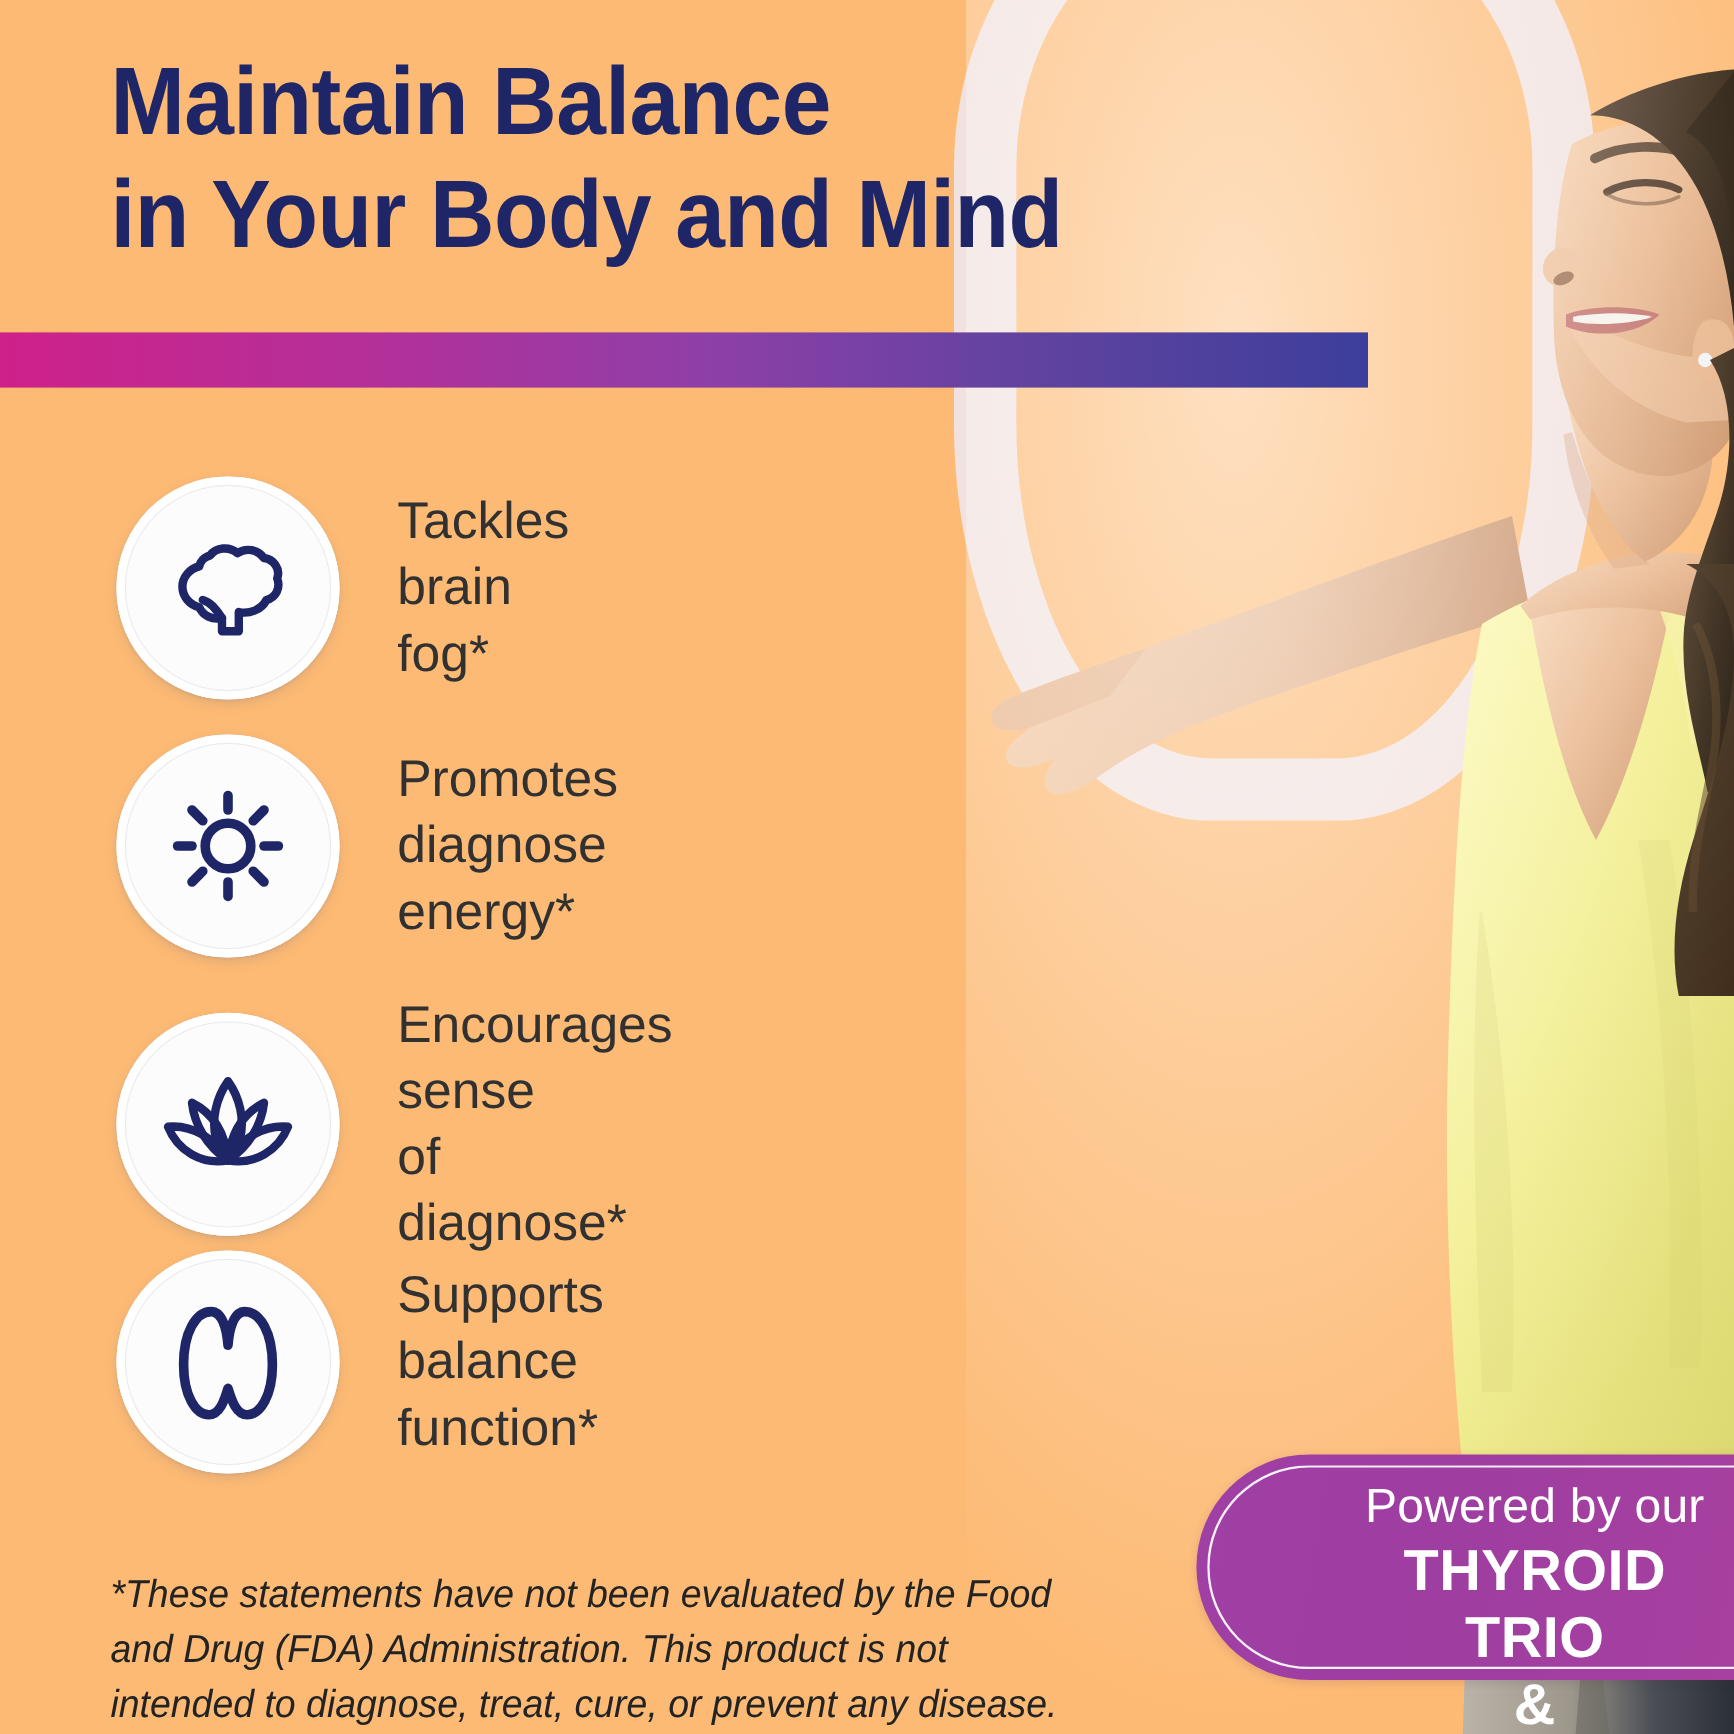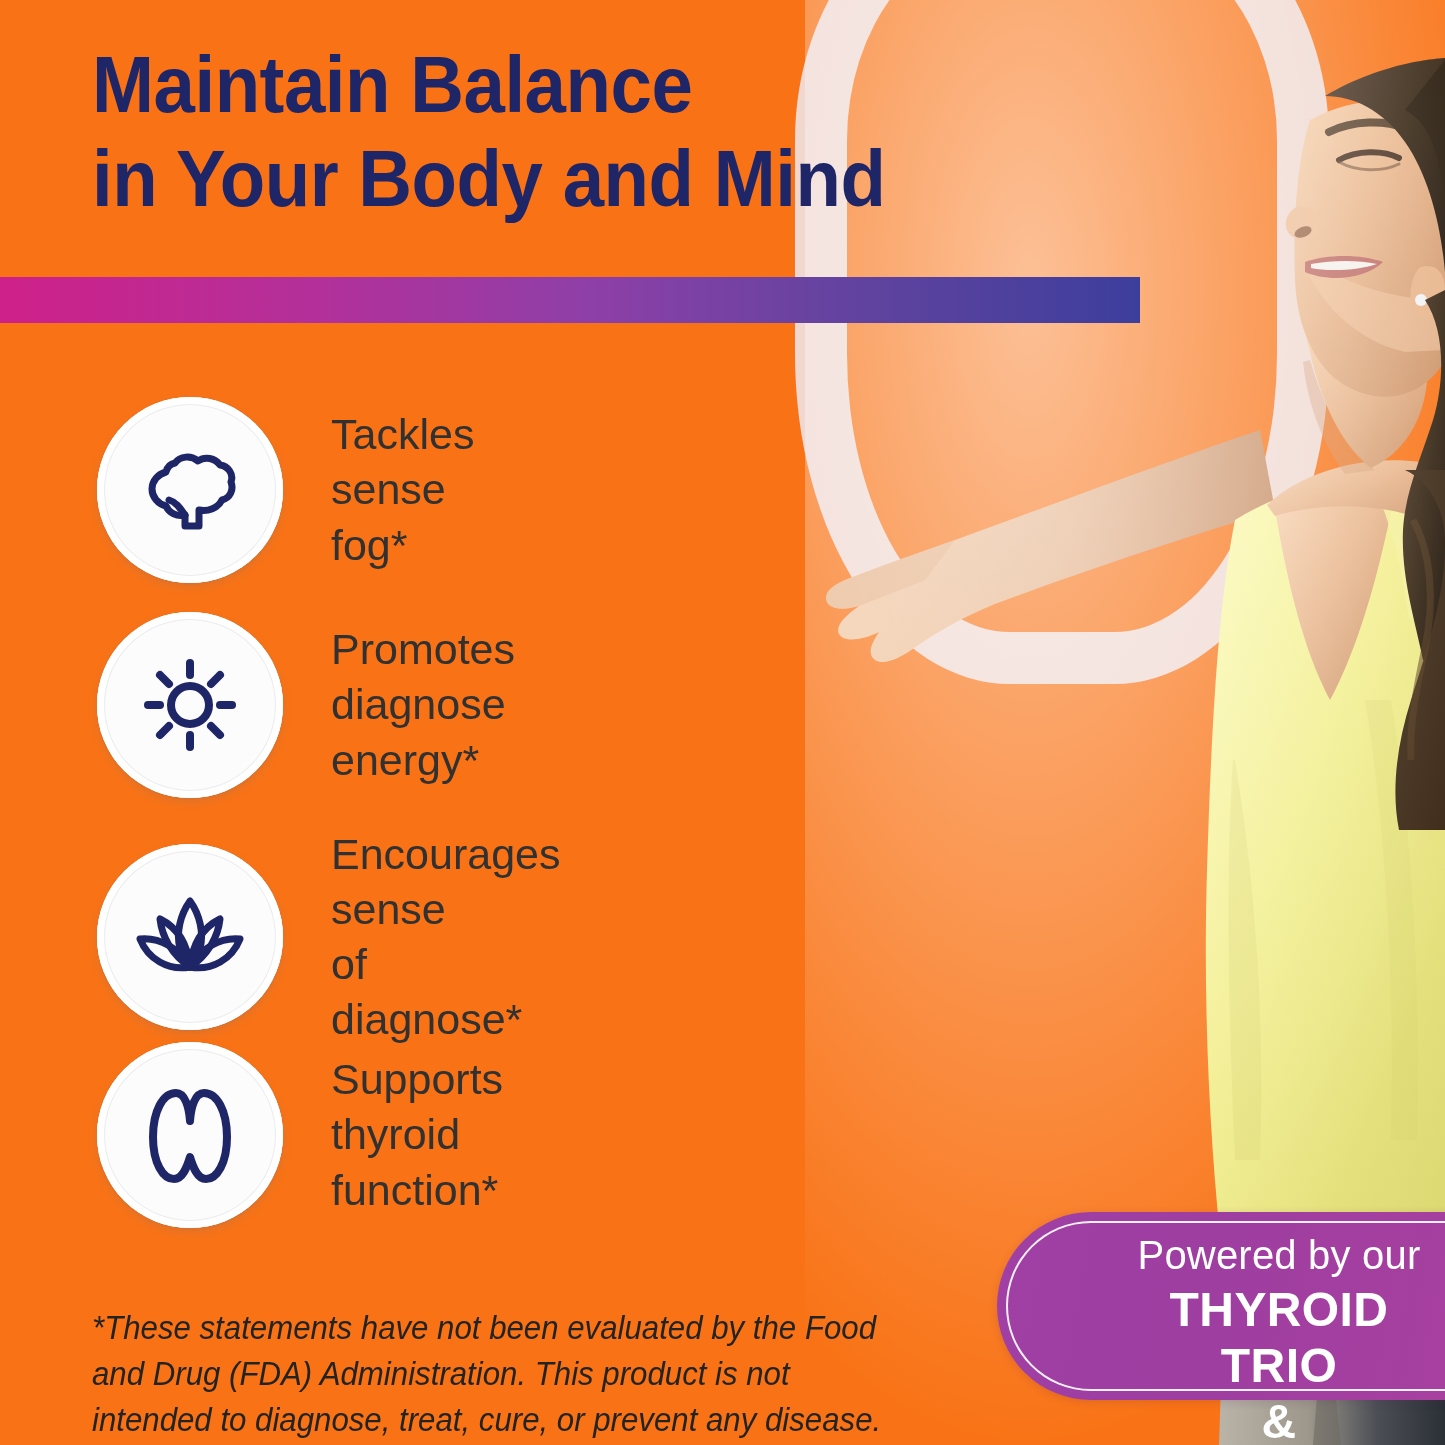--- a/index.html
+++ b/index.html
@@ -2,21 +2,21 @@
 <html><head>
 <meta charset="utf-8">
 <style>
   html,body{margin:0;padding:0;}
   body{
     width:1445px;height:1445px;overflow:hidden;
     background:#FAFAF9;
     font-family:"Liberation Sans","DejaVu Sans",sans-serif;
     position:relative;
   }
-  #stage{position:relative;width:1445px;height:1445px;overflow:hidden;background:#f97316;}
+  #stage{position:relative;width:1445px;height:1445px;overflow:hidden;background:#fdba74;}
 
   
   .watermark{
     position:absolute;left:795px;top:-120px;width:430px;height:700px;
     border:52px solid #EFEAF2;
     border-top-left-radius:215px 260px;
     border-top-right-radius:215px 260px;
     border-bottom-left-radius:215px 330px;
     border-bottom-right-radius:215px 330px;
     border-top-color:transparent;
@@ -251,21 +251,21 @@
                    C 72 76, 82 72, 86 64
                    C 94 62, 98 54, 95 46
                    C 98 38, 92 30, 84 29
                    C 79 22, 69 20, 62 25
                    C 55 19, 44 20, 39 27
                    C 34 28, 31 32, 30 36 Z"></path>
           <path d="M49 79 C 44 72, 40 66, 33 64"></path>
         </svg>
       </div>
       <div class="feature-label">Tackles
-sense fog*</div>
+brain fog*</div>
     </div>
 
     <div class="feature feat-1">
       <div class="icon-circle">
         <svg width="104" height="104" viewBox="0 0 104 104" fill="none" stroke="#1F2668" stroke-width="8" stroke-linecap="round">
           <circle cx="52" cy="52" r="19"></circle>
           <line x1="52" y1="10" x2="52" y2="22"></line>
           <line x1="52" y1="82" x2="52" y2="94"></line>
           <line x1="10" y1="52" x2="22" y2="52"></line>
           <line x1="82" y1="52" x2="94" y2="52"></line>
@@ -299,21 +299,21 @@
         <svg width="94" height="108" viewBox="0 0 94 108" fill="none" stroke="#1F2668" stroke-width="8" stroke-linecap="round" stroke-linejoin="round">
           <path d="M33 12 C 20 12, 10 30, 10 56 C 10 82, 20 98, 31 98
                    C 40 98, 44 86, 47 76
                    C 50 86, 54 98, 63 98
                    C 74 98, 84 82, 84 56 C 84 30, 74 12, 61 12
                    C 52 12, 48 26, 47 40
                    C 46 26, 42 12, 33 12 Z"></path>
         </svg>
       </div>
       <div class="feature-label">Supports
-thyroid function*</div>
+balance function*</div>
     </div>
 
   </div>
 
   <p class="disclaimer">*These statements have not been evaluated by the Food and Drug (FDA) Administration. This product is not intended to diagnose, treat, cure, or prevent any disease.</p>
 
   <div class="badge">
     <div class="badge-inner">
       <div class="badge-line1">Powered by our</div>
       <div class="badge-line2">THYROID TRIO</div>

